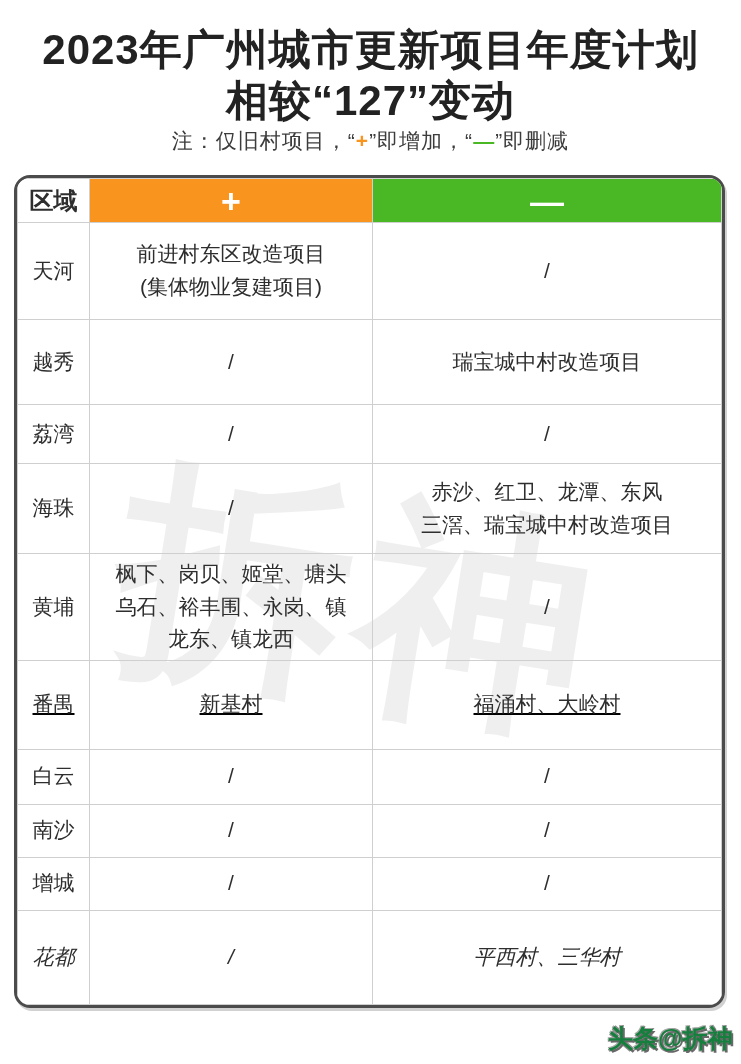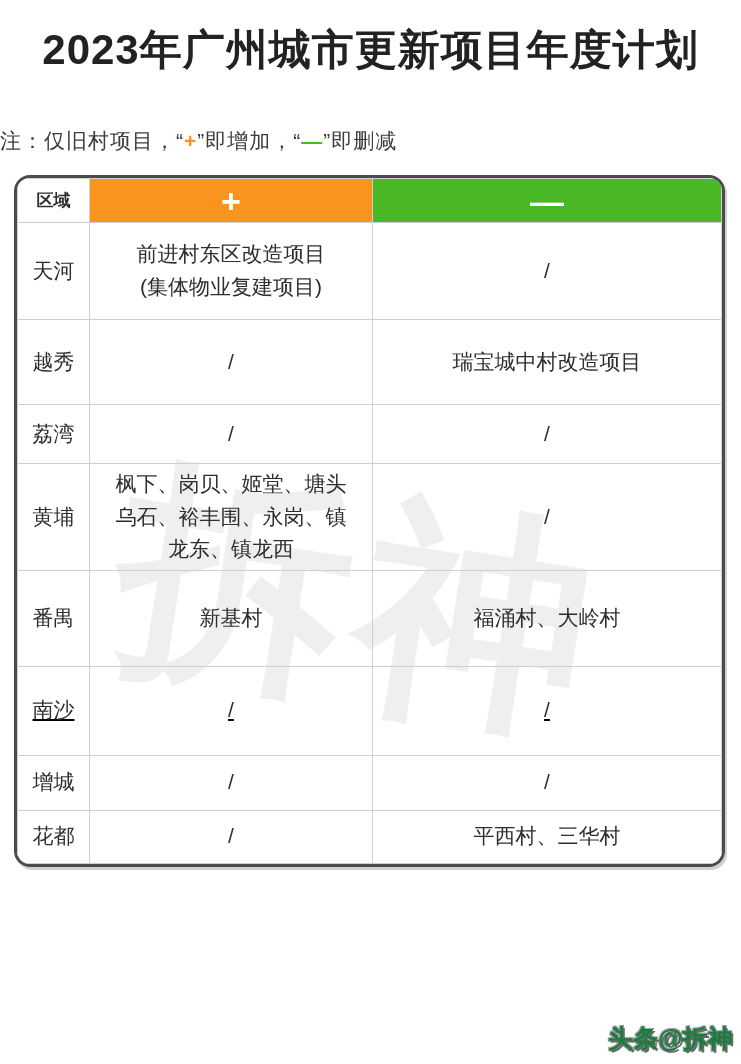--- a/index.html
+++ b/index.html
@@ -6,71 +6,72 @@
   html,body { width:741px; height:1064px; background:#ffffff; overflow:hidden;
               font-family:"Liberation Sans","DejaVu Sans",sans-serif; }
   .page { position:relative; width:741px; height:1064px; background:#fff; }
 
   
   .title { position:absolute; top:24px; left:0; width:741px; text-align:center;
            font-weight:bold; color:#222; font-size:42px; line-height:1.22;
            letter-spacing:1px; }
 
   
-  .note { position:absolute; top:127px; left:0; width:741px; 
+  .note { position:absolute; top:127px; left:0; width:741px; text-align:center;
           font-size:21px; color:#3c3c3c; letter-spacing:1px; }
   .note .plus  { color:#F9941F; font-weight:bold; }
   .note .minus { color:#4AB824; font-weight:bold; }
 
   
   .wm-center { position:absolute; left:118px; top:448px; font-size:232px;
                font-weight:bold; color:rgba(40,40,40,0.075);
                letter-spacing:10px; white-space:nowrap;
                transform:rotate(9deg); pointer-events:none; }
 
   
   .table-wrap { position:absolute; left:14px; top:175px; width:711px;
                 border:3px solid #4b4b4b; border-radius:16px; overflow:hidden;
                 box-shadow:2px 3px 0 rgba(0,0,0,0.18); background:transparent; }
   table { width:100%; border-collapse:collapse; table-layout:fixed; }
   col.c-region  { width:72px; }
   col.c-added   { width:283px; }
   th, td { border:1px solid #cfcfcf; text-align:center; vertical-align:middle; }
   thead tr { height:44px; }
-  th.h-region { background:#ffffff; font-size:17px; font-weight:bold; color:#2e2e2e; }
+  th.h-region { background:#ffffff; font-size:24px; font-weight:bold; color:#2e2e2e; }
   th.h-added  { background:#F9941F; color:#ffffff; font-size:34px; font-weight:bold; line-height:1; }
   th.h-removed{ background:#4AB824; color:#ffffff; font-size:34px; font-weight:bold; line-height:1; }
   td { font-size:21px; color:#2e2e2e; line-height:1.55; padding:4px 10px;
        white-space:pre-line; background:transparent; }
   td.region { padding:4px 2px; }
   tbody tr:nth-child(1)  { height:97px; }
   tbody tr:nth-child(2)  { height:85px; }
   tbody tr:nth-child(3)  { height:59px; }
   tbody tr:nth-child(4)  { height:90px; }
   tbody tr:nth-child(5)  { height:96px; }
   tbody tr:nth-child(6)  { height:89px;text-decoration:underline; }
   tbody tr:nth-child(7)  { height:55px; }
   tbody tr:nth-child(8)  { height:53px; }
   tbody tr:nth-child(9)  { height:53px; }
-  tbody tr:nth-child(10) { height:94px; }
+  tbody tr:nth-child(10) { height:94px;font-style:italic; }
   tbody tr:nth-child(11) { height:52px; }
 
   
   .wm-corner { position:absolute; left:608px; top:1022px; font-size:25px;
                font-weight:bold; white-space:nowrap; color:#15803d;
                text-shadow:2px 2px 0 #686868, -1px -1px 0 #a8a8a8, 1px -1px 0 #8d8d8d, -1px 1px 0 #8d8d8d;
                pointer-events:none; }
 </style>
 </head>
 <body>
 
 <div class="page">
 
   <div class="title">
     <div>2023年广州城市更新项目年度计划</div>
+    <div>相较“127”变动</div>
   </div>
 
   <div class="note">
     <span>注：仅旧村项目，“</span><span class="plus">+</span><span>”即增加，“</span><span class="minus">—</span><span>”即删减</span>
   </div>
 
   <div class="wm-center">拆神</div>
 
   <div class="table-wrap">
     <table>
@@ -97,30 +98,41 @@
           <td class="region">越秀</td>
           <td>/</td>
           <td>瑞宝城中村改造项目</td>
         </tr>
         <tr>
           <td class="region">荔湾</td>
           <td>/</td>
           <td>/</td>
         </tr>
         <tr>
+          <td class="region">海珠</td>
+          <td>/</td>
+          <td>赤沙、红卫、龙潭、东风
+三滘、瑞宝城中村改造项目</td>
+        </tr>
+        <tr>
           <td class="region">黄埔</td>
           <td>枫下、岗贝、姬堂、塘头
 乌石、裕丰围、永岗、镇
 龙东、镇龙西</td>
           <td>/</td>
         </tr>
         <tr>
           <td class="region">番禺</td>
           <td>新基村</td>
           <td>福涌村、大岭村</td>
+        </tr>
+        <tr>
+          <td class="region">白云</td>
+          <td>/</td>
+          <td>/</td>
         </tr>
         <tr>
           <td class="region">南沙</td>
           <td>/</td>
           <td>/</td>
         </tr>
         <tr>
           <td class="region">增城</td>
           <td>/</td>
           <td>/</td>

